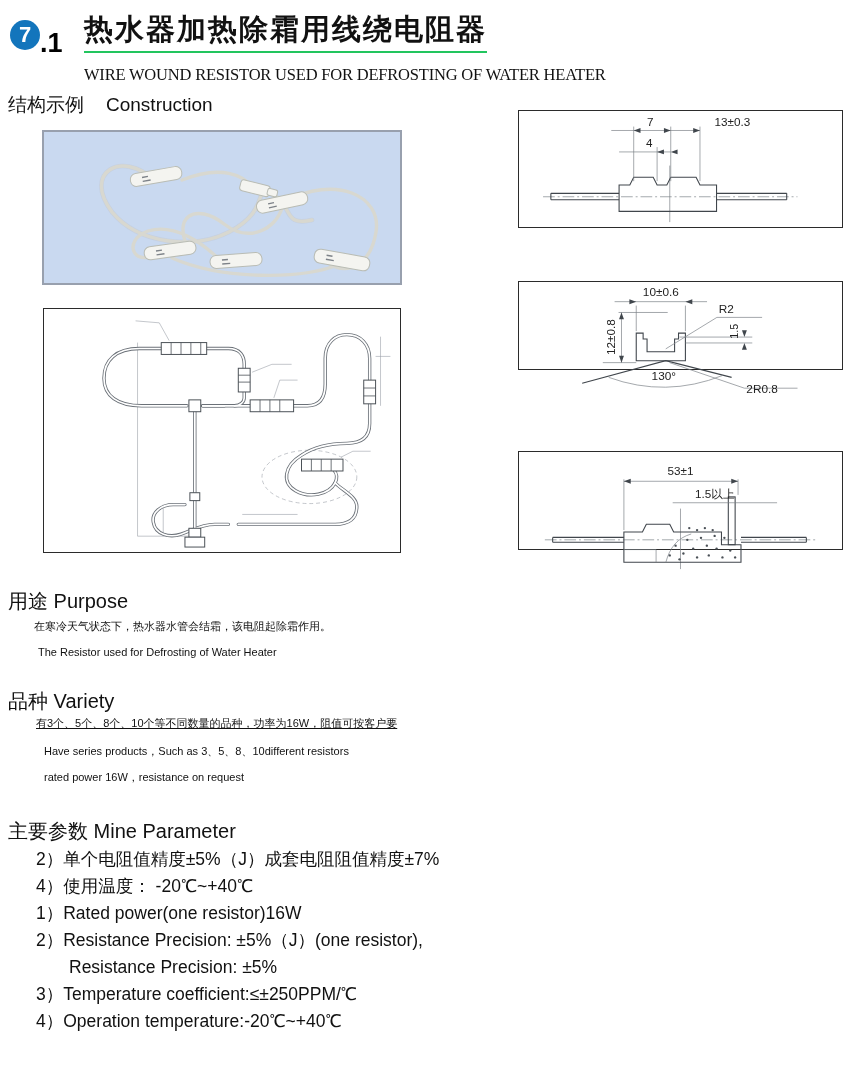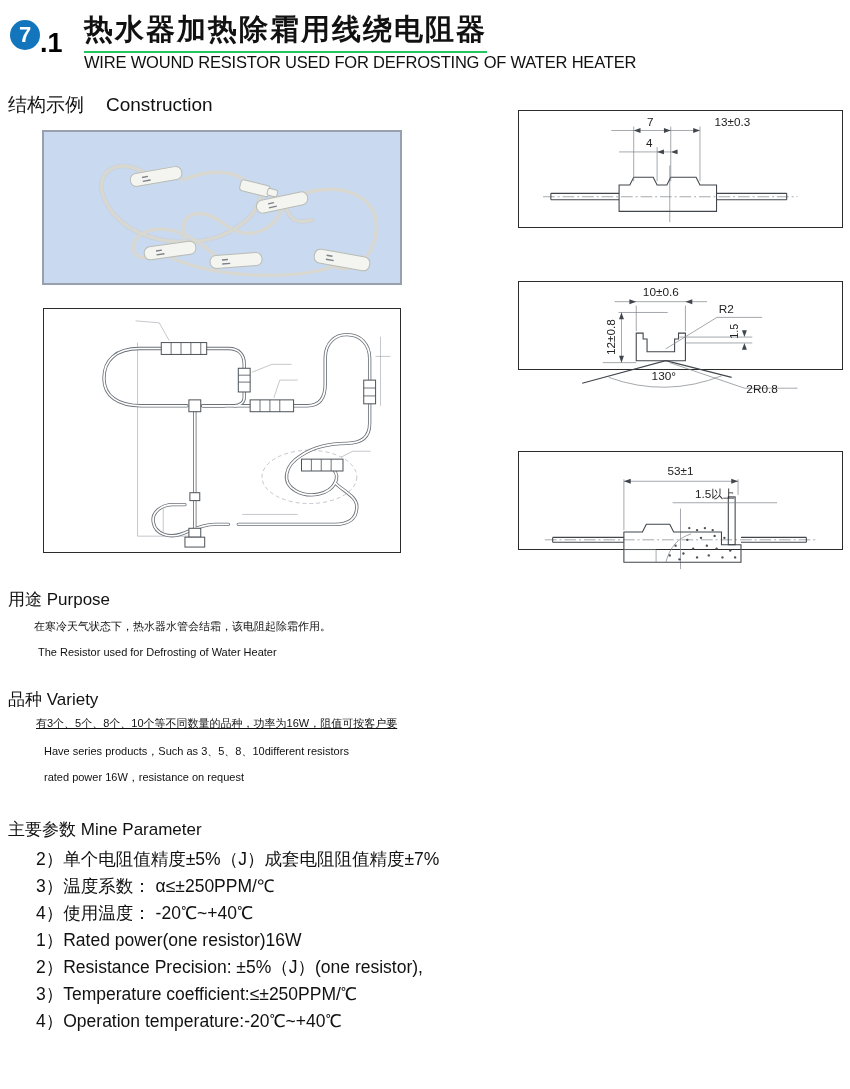--- a/index.html
+++ b/index.html
@@ -10,21 +10,21 @@
   .abs{position:absolute;}
   
   .badge{width:30px;height:30px;border-radius:50%;background:#1375bc;color:#fff;
          display:flex;align-items:center;justify-content:center;
          font-size:22px;font-weight:bold;}
   .badge-suffix{font-size:27px;color:#000;font-weight:bold;letter-spacing:0;}
   .title-zh{font-size:29px;font-weight:bold;letter-spacing:2px;
             border-bottom:2px solid #22c55e;padding-bottom:1px;display:inline-block;white-space:nowrap;}
   .subtitle{font-size:16.5px;letter-spacing:-0.2px;white-space:nowrap;}
   
-  .sec-h{font-size:17px;white-space:nowrap;}
+  .sec-h{font-size:20px;white-space:nowrap;}
   .body-txt{font-size:11px;white-space:nowrap;}
   .construction-h{font-size:19px;white-space:nowrap;}
   .construction-h .en{margin-left:22px;}
   
   .frame{border:1.5px solid #2b2b2b;background:#fff;box-sizing:border-box;}
   .photo{background:#c9d9f0;border:2px solid #98a0ae;box-sizing:border-box;}
   
   .plist{line-height:27px;font-size:17.5px;white-space:nowrap;}
   .plist .cont{padding-left:33px;}
   
@@ -48,21 +48,21 @@
 
 <div class="abs" style="left:10px;top:20px;display:flex;align-items:flex-start;">
   <div class="badge">
     <span>7</span>
   </div>
   <span class="badge-suffix" style="margin-top:8px;">.1</span>
 </div>
 
 <div class="abs" style="left:84px;top:10px;">
   <div class="title-zh">热水器加热除霜用线绕电阻器</div>
-  <div class="subtitle" style="margin-top:0;">WIRE WOUND RESISTOR USED FOR DEFROSTING OF WATER HEATER</div>
+  <div class="subtitle" style="margin-top:12px;font-family:Liberation Serif, serif;">WIRE WOUND RESISTOR USED FOR DEFROSTING OF WATER HEATER</div>
 </div>
 
 <div class="abs construction-h" style="left:8px;top:92px;">
   <span>结构示例</span><span class="en">Construction</span>
 </div>
 
 <div class="abs photo" style="left:42px;top:130px;width:360px;height:155px;">
   <svg width="356" height="151" viewBox="0 0 356 151">
     <g>
       <path class="pwire2" d="M110,48 C78,18 38,40 68,80 C94,112 150,118 185,100 C228,78 208,52 228,62 C250,74 238,95 268,88"></path>
@@ -263,19 +263,19 @@
 <div class="abs body-txt" style="left:38px;top:646px;">The Resistor used for Defrosting of Water Heater</div>
 
 <div class="abs sec-h" style="left:8px;top:688px;">品种 Variety</div>
 <div class="abs body-txt" style="left:36px;top:716px;text-decoration:underline;">有3个、5个、8个、10个等不同数量的品种，功率为16W，阻值可按客户要</div>
 <div class="abs body-txt" style="left:44px;top:744px;">Have series products，Such as 3、5、8、10different resistors</div>
 <div class="abs body-txt" style="left:44px;top:770px;">rated power 16W，resistance on request</div>
 
 <div class="abs sec-h" style="left:8px;top:818px;">主要参数 Mine Parameter</div>
 <div class="abs plist" style="left:36px;top:846px;">
   <div>2）单个电阻值精度±5%（J）成套电阻阻值精度±7%</div>
-  <div>3）温度系数： α≤±250PPM/℃</div>
   <div>4）使用温度： -20℃~+40℃</div>
   <div>1）Rated power(one resistor)16W</div>
   <div>2）Resistance Precision: ±5%（J）(one resistor),</div>
+  <div class="cont">Resistance Precision: ±5%</div>
   <div>3）Temperature coefficient:≤±250PPM/℃</div>
   <div>4）Operation temperature:-20℃~+40℃</div>
 </div>
 
 </body></html>

